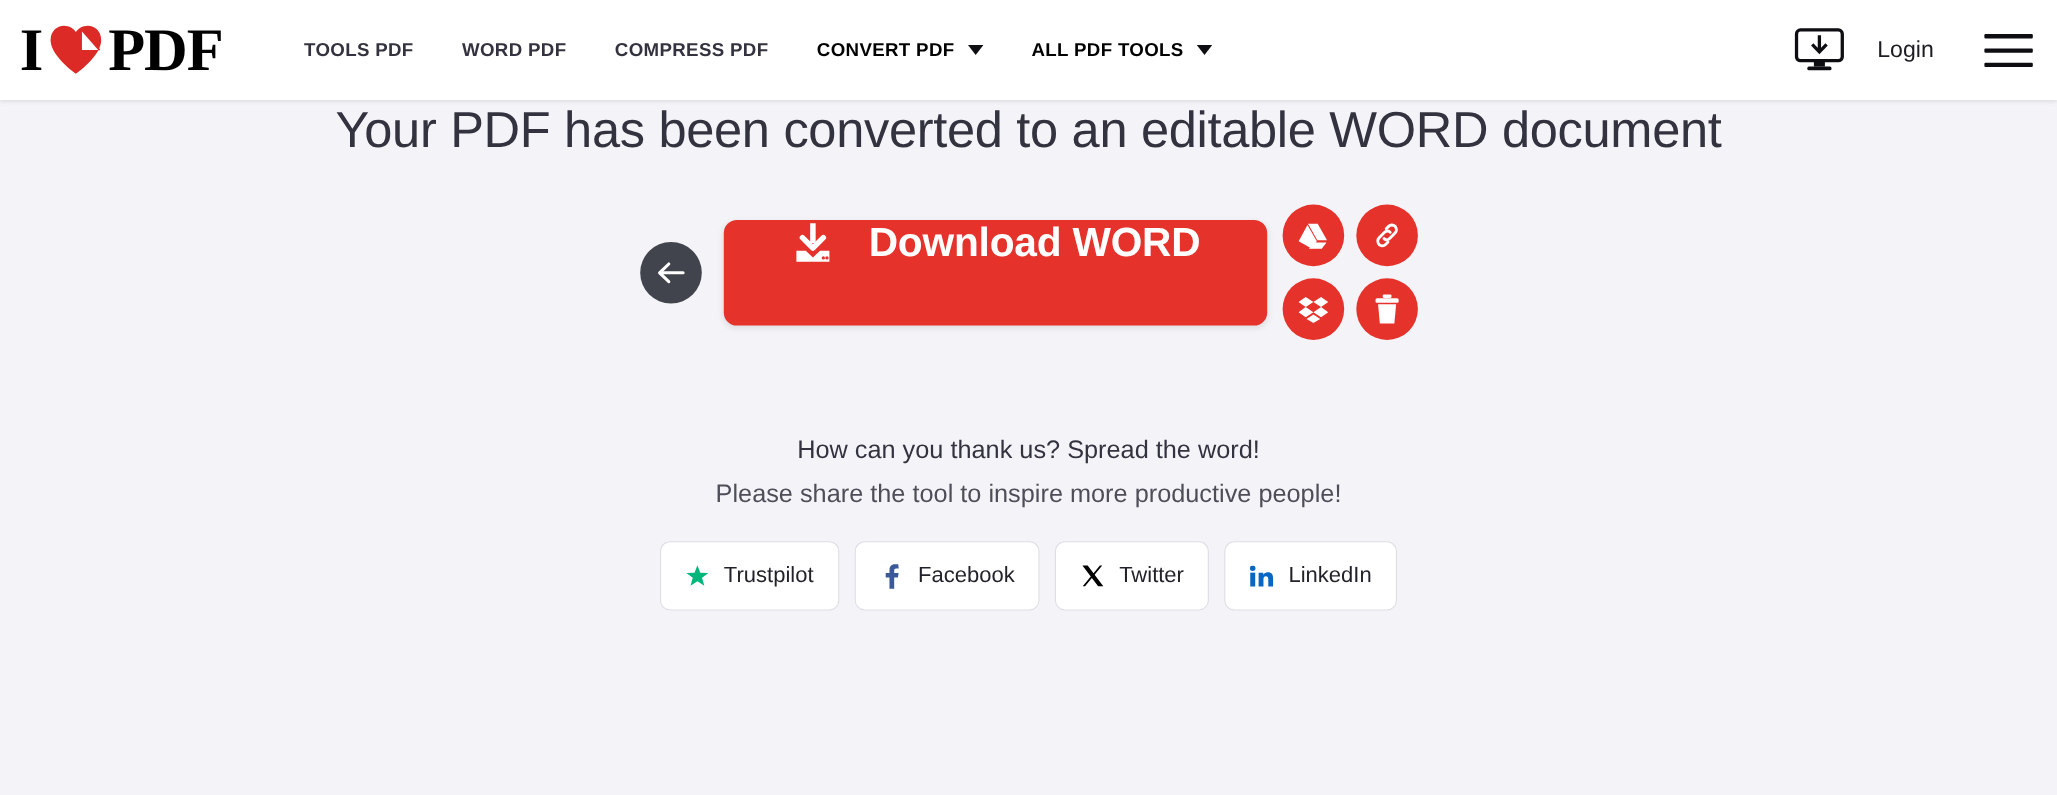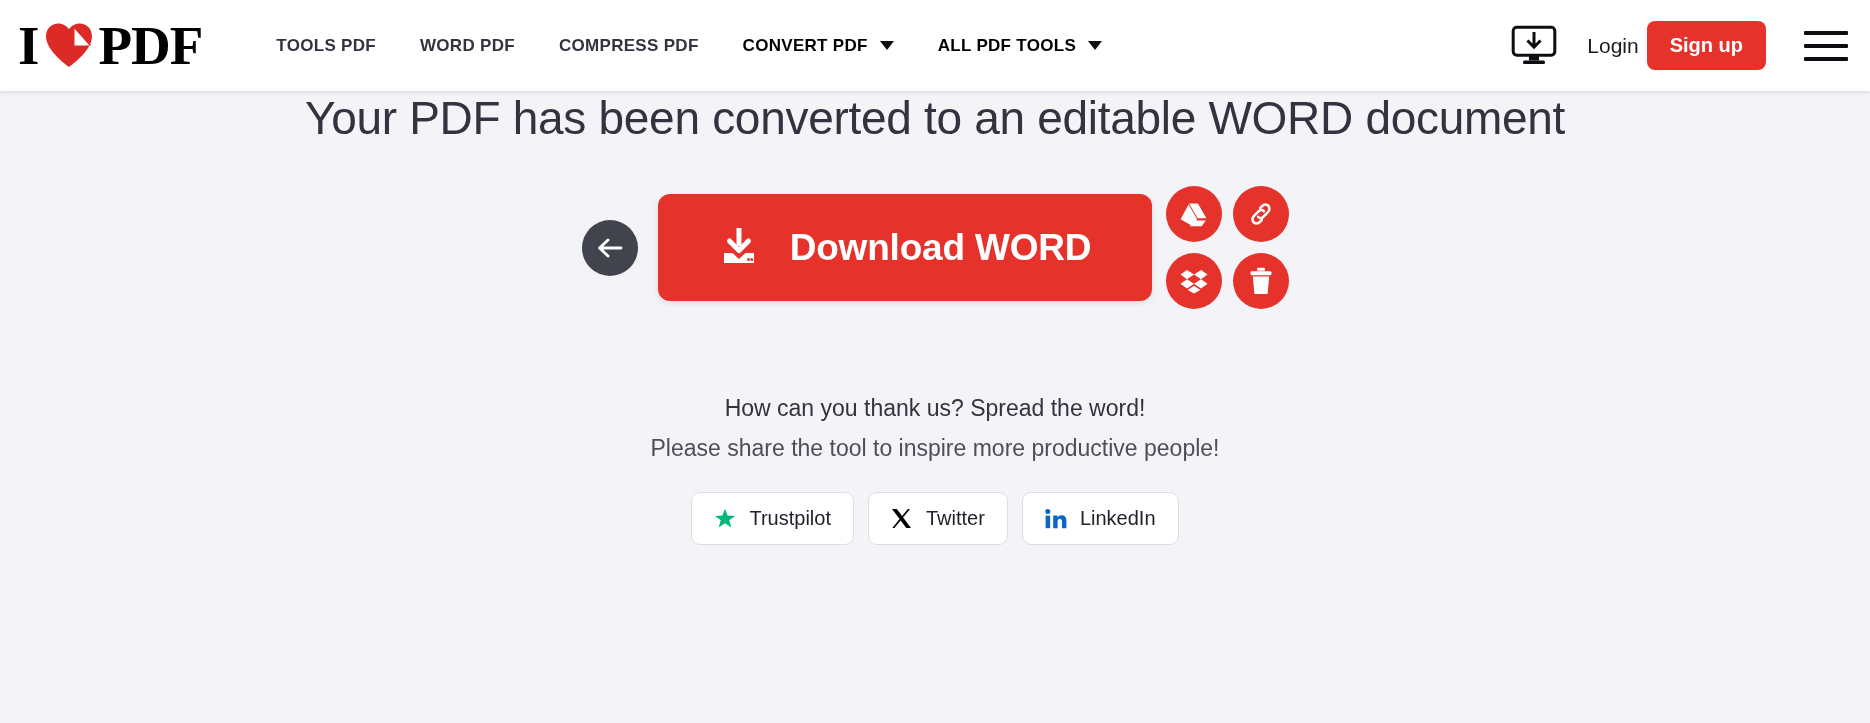--- a/index.html
+++ b/index.html
@@ -154,25 +154,24 @@
     justify-content: center;
     cursor: pointer;
     margin-right: 20px;
     flex-shrink: 0;
   }
 
   .download-btn {
     background: #e5322b;
     border: none;
     border-radius: 12px;
-    height: 107px;
+    height: 96px;
     min-width: 494px;
     padding: 0 48px;
     display: flex;
-    align-items: center;
     justify-content: center;
     gap: 30px;
     cursor: pointer;
     box-shadow: 0 2px 6px rgba(0,0,0,0.10);
   }
   .download-btn .label {
     color: #fff;
     font-size: 37px;
     font-weight: bold;
     letter-spacing: -0.2px;
@@ -216,21 +215,21 @@
   }
   .social-row {
     display: flex;
     justify-content: center;
     gap: 14px;
   }
   .social-btn {
     background: #fff;
     border: 1px solid #dddde4;
     border-radius: 9px;
-    height: 53px;
+    height: 63px;
     padding: 0 22px;
     display: flex;
     align-items: center;
     gap: 13px;
     cursor: pointer;
     font-family: "Liberation Sans", sans-serif;
     font-size: 20px;
     color: #22222a;
     white-space: nowrap;
   }
@@ -279,21 +278,20 @@
   <div class="header-right">
     <span class="monitor-icon">
       <svg viewBox="0 0 46 42" xmlns="http://www.w3.org/2000/svg">
         <rect x="2.2" y="2.2" width="41.6" height="28" rx="3.6" fill="none" stroke="#0e0e12" stroke-width="3"></rect>
         <path d="M23 8.5 L23 21.5 M17.5 16.5 L23 22.2 L28.5 16.5" stroke="#0e0e12" stroke-width="3" fill="none" stroke-linecap="square"></path>
         <rect x="18" y="30.5" width="10" height="5" fill="#0e0e12"></rect>
         <rect x="12" y="35.5" width="22" height="3.4" rx="1.5" fill="#0e0e12"></rect>
       </svg>
     </span>
     <span class="login-link">Login</span>
-    <button class="signup-btn">Sign up</button>
     <div class="hamburger">
       <span></span>
       <span></span>
       <span></span>
     </div>
   </div>
 </div>
 
 <div class="main">
 
@@ -366,20 +364,28 @@
 
       <button class="social-btn">
         <span class="ico">
           <svg width="22" height="21" viewBox="0 0 22 21" xmlns="http://www.w3.org/2000/svg">
             <path d="M11 0.8 L13.6 7.6 L21 7.9 L15.2 12.3 L17.3 19.6 L11 15.3 L4.7 19.6 L6.8 12.3 L1 7.9 L8.4 7.6 Z" fill="#00b67a"></path>
           </svg>
         </span>
         <span>Trustpilot</span>
       </button>
 
+      <button class="social-btn">
+        <span class="ico">
+          <svg width="14" height="24" viewBox="0 0 14 24" xmlns="http://www.w3.org/2000/svg">
+            <path d="M12.6 1 L9.4 1 C6.2 1 4.6 3.1 4.6 6.2 L4.6 8.9 L1.2 8.9 L1.2 12.9 L4.6 12.9 L4.6 23.2 L8.9 23.2 L8.9 12.9 L12.3 12.9 L12.9 8.9 L8.9 8.9 L8.9 6.8 C8.9 5.5 9.3 4.9 10.7 4.9 L13 4.9 Z" fill="#3b5998"></path>
+          </svg>
+        </span>
+        <span>Facebook</span>
+      </button>
 
       <button class="social-btn">
         <span class="ico">
           <svg width="21" height="21" viewBox="0 0 21 21" xmlns="http://www.w3.org/2000/svg">
             <path d="M1 1 L8.6 11 L1.3 20 L3.4 20 L9.6 12.4 L15.3 20 L20 20 L12.1 9.5 L19 1 L16.9 1 L11.1 8.1 L5.8 1 Z" fill="#000000"></path>
           </svg>
         </span>
         <span>Twitter</span>
       </button>
 

